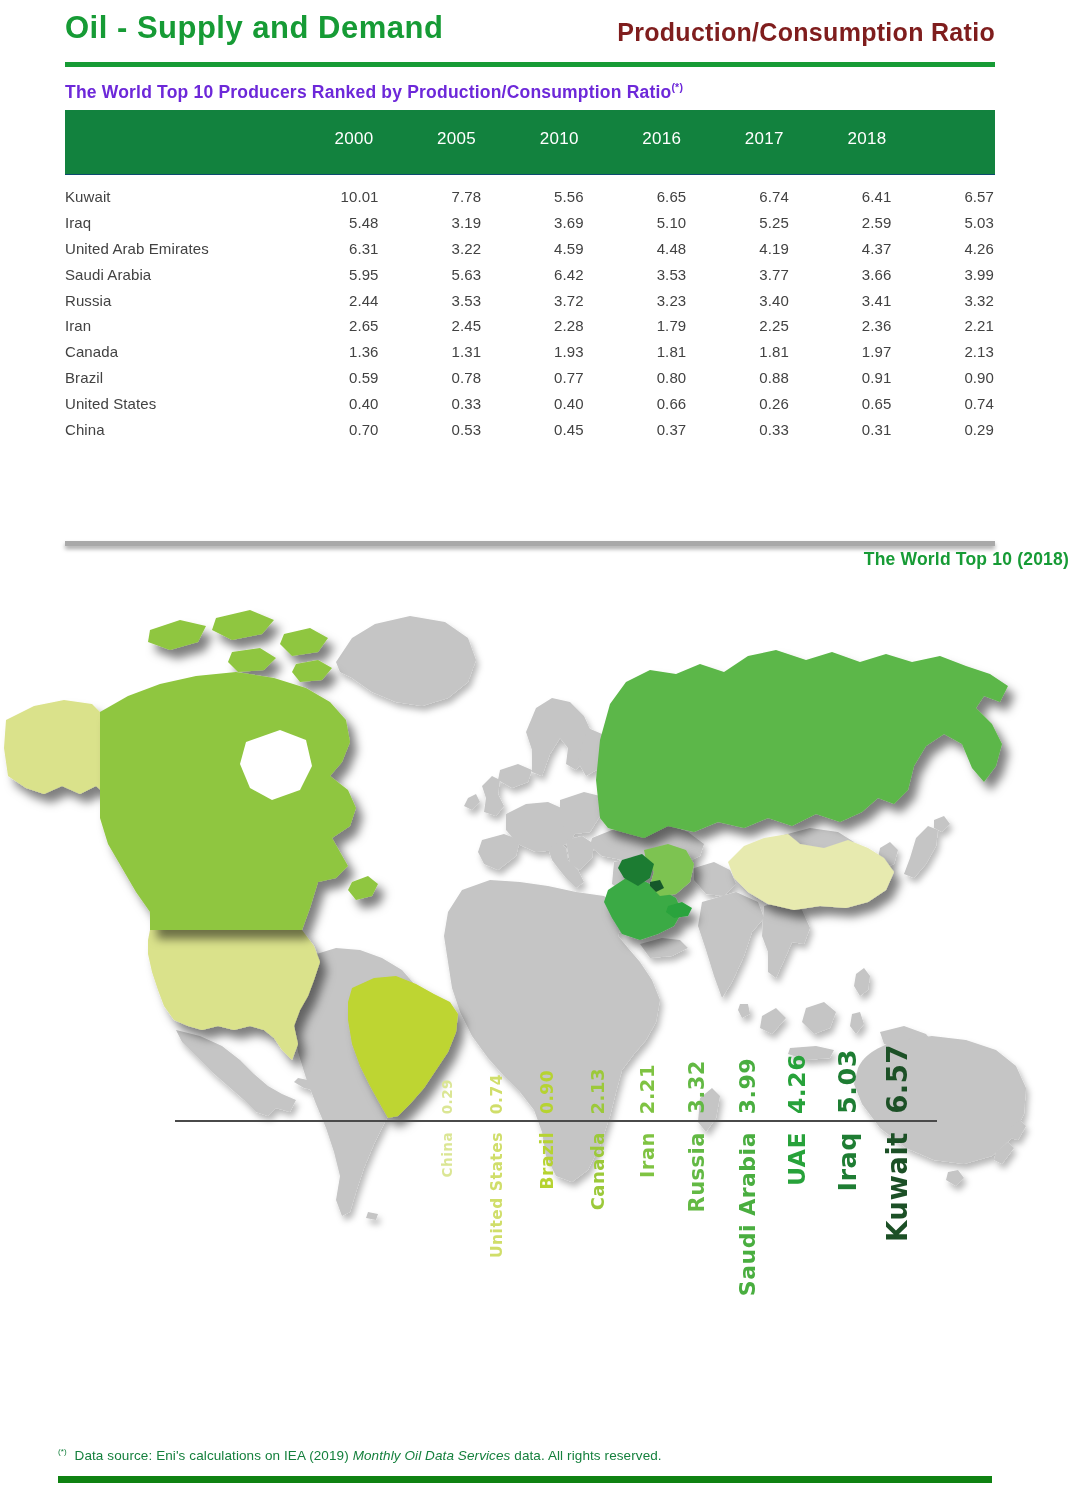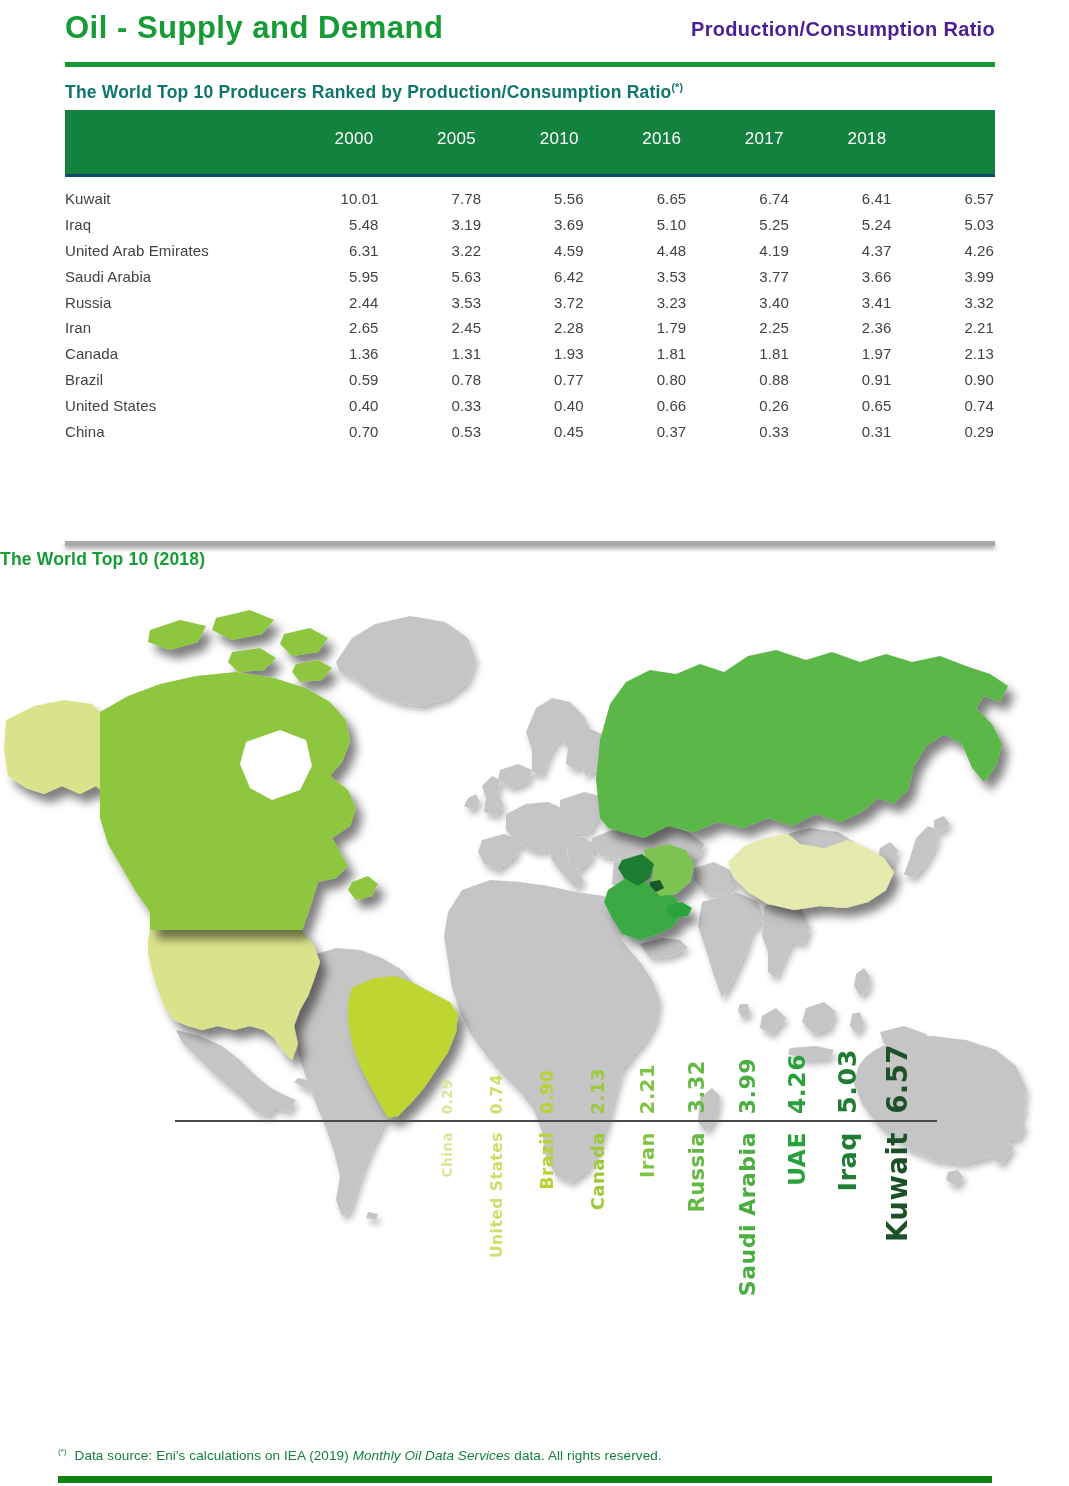--- a/index.html
+++ b/index.html
@@ -6,51 +6,51 @@
   #page{
     position:relative;width:1069px;height:1486px;background:#ffffff;overflow:hidden;
     font-family:"Liberation Sans",sans-serif;
   }
   
   .page-title{
     position:absolute;left:65px;top:10px;font-size:31px;font-weight:600;
     color:#169b35;letter-spacing:.5px;white-space:nowrap;
   }
   .page-subtitle{
-    position:absolute;right:74px;top:18px;font-size:20px;font-weight:600;
-    color:#4c1d95;letter-spacing:.3px;white-space:nowrap;
+    position:absolute;right:74px;top:18px;font-size:25px;font-weight:600;
+    color:#7f1d1d;letter-spacing:.3px;white-space:nowrap;
   }
   .header-rule{position:absolute;left:65px;right:74px;top:62px;height:5px;background:#169b35;}
   .table-heading{
     position:absolute;left:65px;top:81px;font-size:17.5px;font-weight:600;
-    color:#0f766e;letter-spacing:.2px;white-space:nowrap;
+    color:#6d28d9;letter-spacing:.2px;white-space:nowrap;
   }
   sup{font-size:60%;vertical-align:super;}
   
   .ratio-table{position:absolute;left:65px;top:110px;width:930px;}
   .thead{
-    height:64px;background:#12823e;border-bottom:3px solid #0c4a6e;
+    height:64px;background:#12823e;border-bottom:1px solid #0c4a6e;
     display:grid;grid-template-columns:212px repeat(7,1fr);
     color:#ffffff;font-size:17px;letter-spacing:.3px;
   }
   .thead .ycell{text-align:right;padding-top:19px;padding-right:6px;}
   .tbody{margin-top:9px;}
   .trow{
     display:grid;grid-template-columns:212px repeat(7,1fr);
     height:25.9px;line-height:25.9px;font-size:15px;color:#424242;letter-spacing:.1px;
   }
   .trow .cname{text-align:left;}
   .trow .cval{text-align:right;padding-right:1px;}
   
   .section-divider{
     position:absolute;left:65px;right:74px;top:541px;height:5px;background:#a9a9a9;
     box-shadow:0 3px 4px rgba(0,0,0,.35);
   }
   .map-title{
-    position:absolute;left:0;top:549px;width:1069px;text-align:left;
+    position:absolute;left:0;top:549px;width:1069px;text-align:right;
     font-size:17.5px;font-weight:600;color:#169b35;letter-spacing:.2px;
   }
   
   .map-svg{position:absolute;left:0;top:600px;}
   .axis-line{position:absolute;left:175px;top:1120px;width:762px;height:2px;background:#4a4a4a;}
   .vlabel{
     position:absolute;writing-mode:vertical-rl;transform:translateX(-50%) rotate(180deg);
     font-family:"DejaVu Sans","Liberation Sans",sans-serif;font-weight:bold;
     white-space:nowrap;letter-spacing:.5px;
   }
@@ -92,21 +92,21 @@
           <div class="cval">6.41</div>
           <div class="cval">6.57</div>
         </div>
         <div class="trow">
           <div class="cname">Iraq</div>
           <div class="cval">5.48</div>
           <div class="cval">3.19</div>
           <div class="cval">3.69</div>
           <div class="cval">5.10</div>
           <div class="cval">5.25</div>
-          <div class="cval">5.24</div>
+          <div class="cval">2.59</div>
           <div class="cval">5.03</div>
         </div>
         <div class="trow">
           <div class="cname">United Arab Emirates</div>
           <div class="cval">6.31</div>
           <div class="cval">3.22</div>
           <div class="cval">4.59</div>
           <div class="cval">4.48</div>
           <div class="cval">4.19</div>
           <div class="cval">4.37</div>

